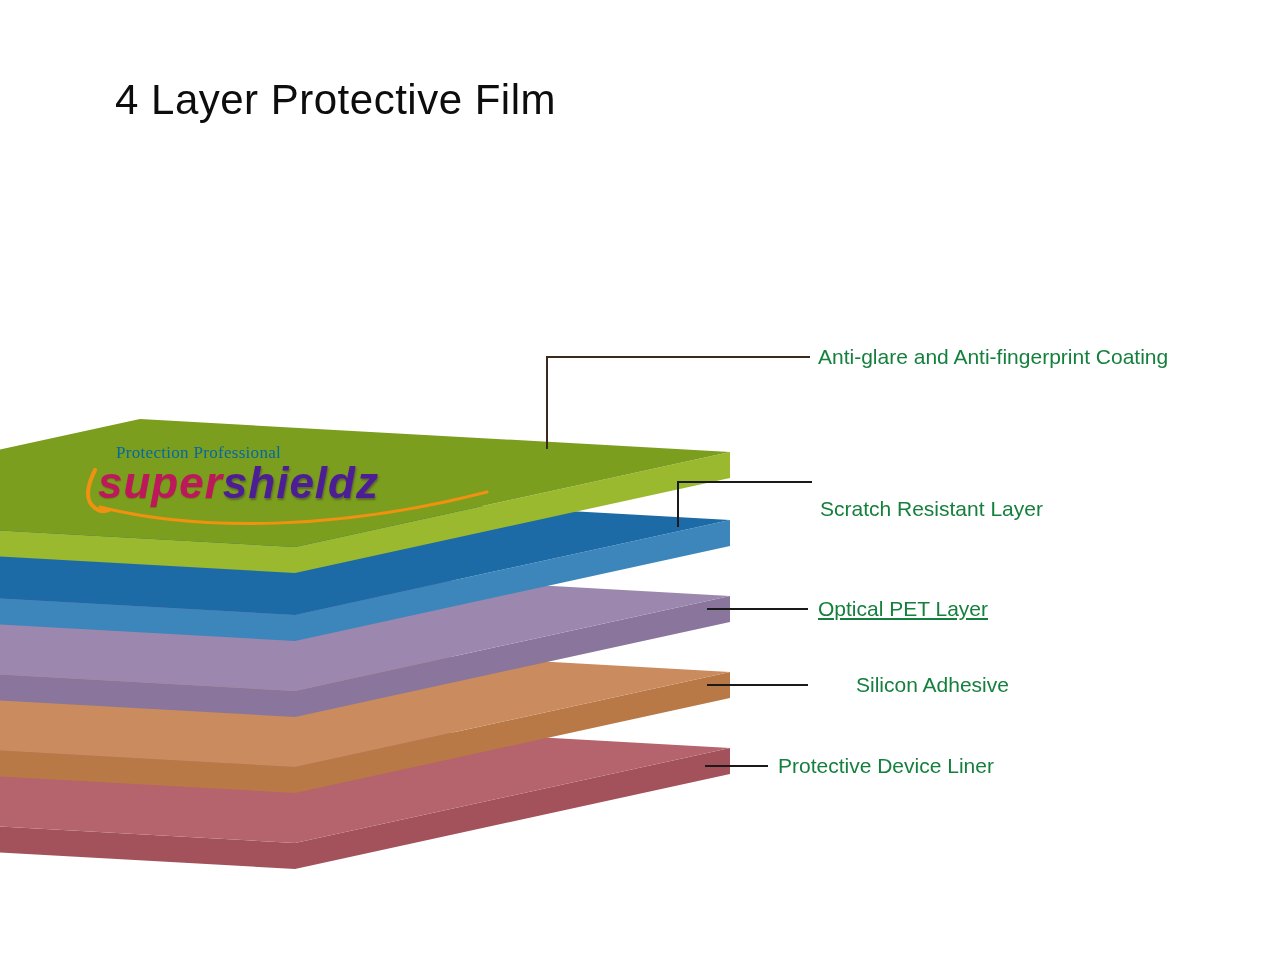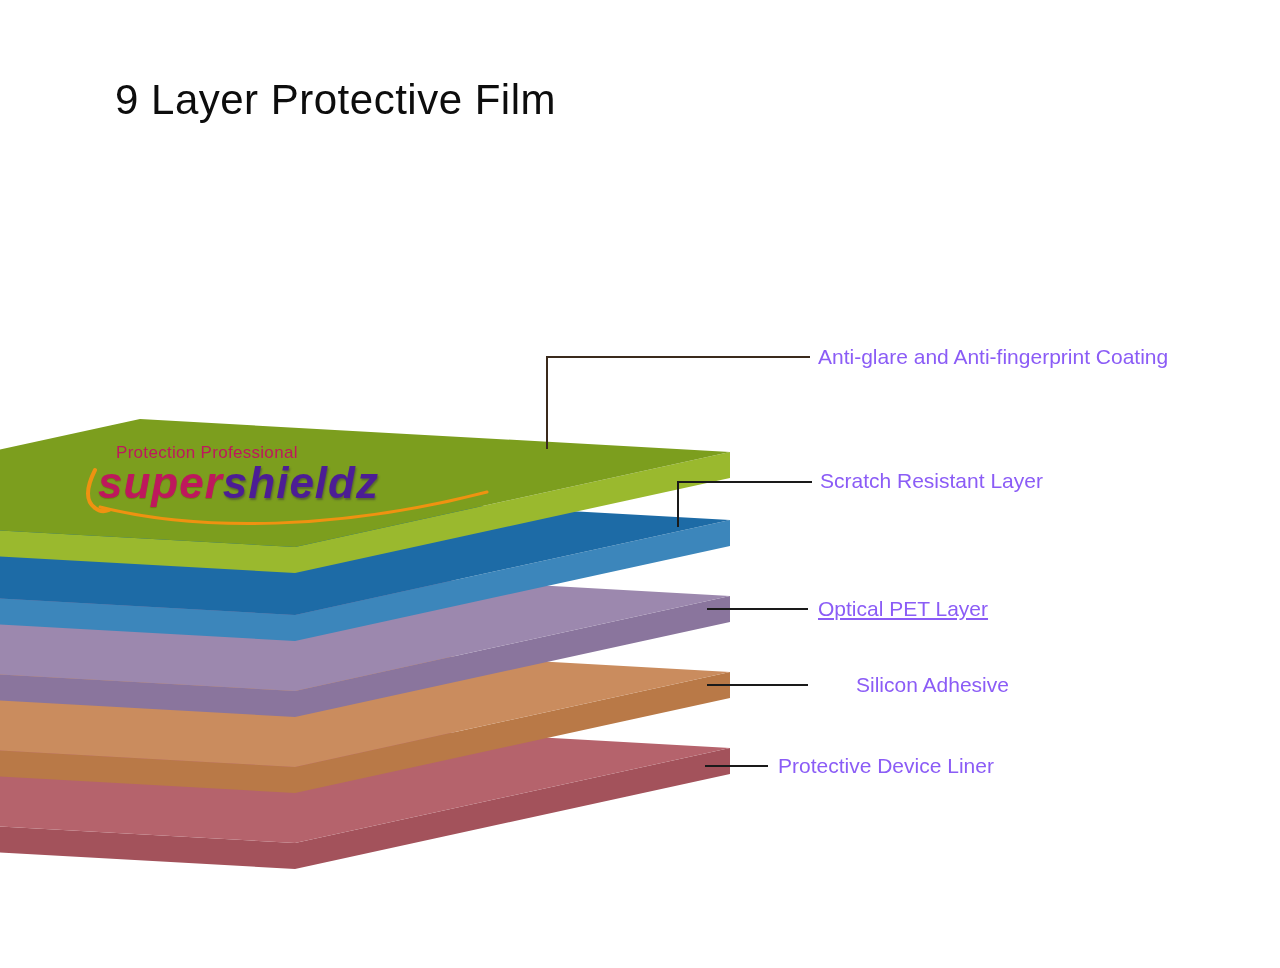--- a/index.html
+++ b/index.html
@@ -25,36 +25,37 @@
     left: 115px;
     top: 76px;
     font-size: 42px;
     color: #0d0d0d;
     letter-spacing: 0.5px;
     white-space: nowrap;
   }
   .layer-label {
     position: absolute;
     font-size: 21px;
-    color: #8b5cf6;
+    color: #15803d;
     white-space: nowrap;
   }
   .label-antiglare { left: 818px; top: 345px; }
-  .label-scratch   { left: 820px; top: 469px; }
+  .label-scratch   { left: 820px; top: 497px; }
   .label-pet       { left: 818px; top: 597px; text-decoration: underline; }
   .label-silicon   { left: 818px; top: 673px; margin-left: 38px; }
   .label-liner     { left: 778px; top: 754px; }
   .logo-tagline {
     position: absolute;
     left: 116px;
     top: 443px;
     font-size: 17px;
-    color: #be185d;
+    color: #0369a1;
     letter-spacing: 0.3px;
     white-space: nowrap;
+    font-family: Liberation Serif, serif;
   }
   .logo-brand {
     position: absolute;
     left: 98px;
     top: 458px;
     font-size: 44px;
     font-weight: bold;
     font-style: italic;
     white-space: nowrap;
     letter-spacing: 1px;
@@ -108,21 +109,21 @@
     <path d="M 95 470 q -14 28 0 38 q 6 5 14 2" fill="none" stroke-width="4" stroke-linecap="round" stroke="#ef9211"></path>
     <path d="M 100 507 C 200 532, 340 530, 487 492" fill="none" stroke-width="3" stroke-linecap="round" stroke="#ef9211"></path>
 
     <polyline points="810,357 547,357 547,449" fill="none" stroke-width="2" stroke="#3a2a1c"></polyline>
     <polyline points="812,482 678,482 678,527" fill="none" stroke-width="2" stroke="#1a1a1a"></polyline>
     <line x1="707" y1="609" x2="808" y2="609" stroke-width="2" stroke="#1a1a1a"></line>
     <line x1="707" y1="685" x2="808" y2="685" stroke-width="2" stroke="#1a1a1a"></line>
     <line x1="705" y1="766" x2="768" y2="766" stroke-width="2" stroke="#1a1a1a"></line>
   </svg>
 
-  <div class="page-title">9 Layer Protective Film</div>
+  <div class="page-title">4 Layer Protective Film</div>
 
   <div class="logo-tagline">Protection Professional</div>
   <div class="logo-brand">
     <span class="brand-super">super</span><span class="brand-shieldz">shieldz</span>
   </div>
 
   <div class="layer-label label-antiglare">Anti-glare and Anti-fingerprint Coating</div>
   <div class="layer-label label-scratch">Scratch Resistant Layer</div>
   <div class="layer-label label-pet">Optical PET Layer</div>
   <div class="layer-label label-silicon">Silicon Adhesive</div>

